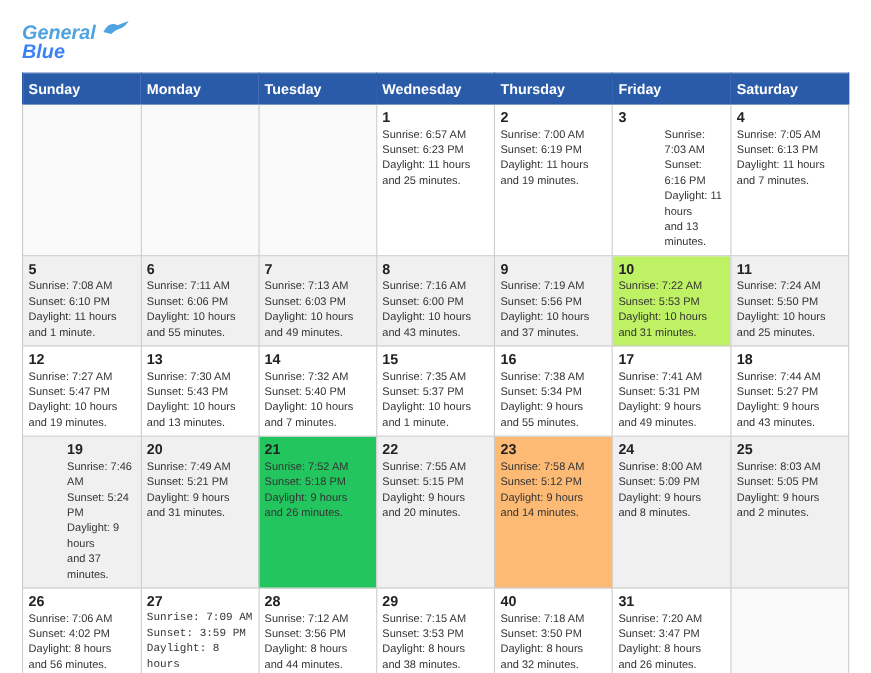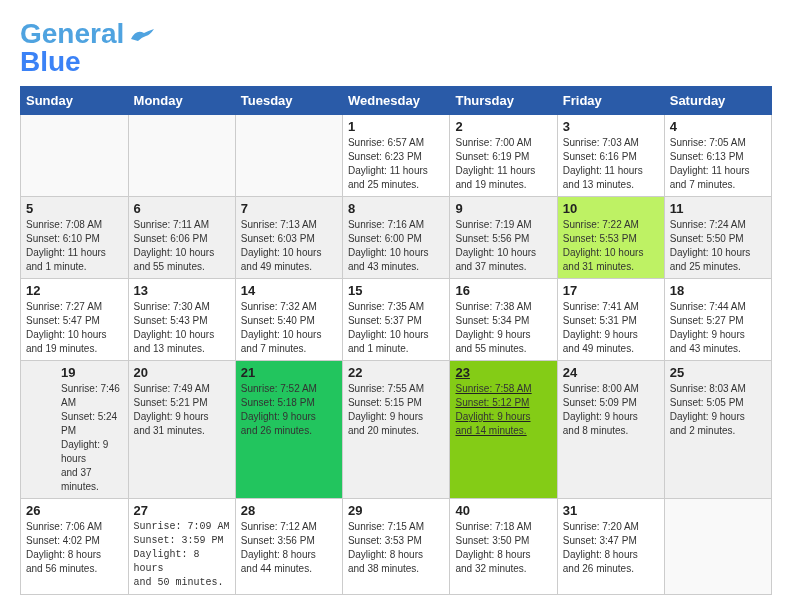--- a/index.html
+++ b/index.html
@@ -15,24 +15,25 @@
       align-items: flex-start;
       justify-content: space-between;
       margin-bottom: 10px;
     }
     .logo {
       display: flex;
       flex-direction: column;
       align-items: flex-start;
     }
     .logo-text {
-      font-size: 28px;
+      font-size: 18px;
       font-weight: bold;
       color: #1a3a5c;
       line-height: 1;
+      font-style: italic;
     }
     .logo-text span {
       color: #4fa3e0;
     }
     .title-area {
       text-align: right;
     }
     .month-title {
       font-size: 36px;
       font-weight: bold;
@@ -130,21 +131,21 @@
         </td>
         <td>
           <div class="day-number">2</div>
           <div class="day-info" style="white-space: pre-line;">Sunrise: 7:00 AM
 Sunset: 6:19 PM
 Daylight: 11 hours
 and 19 minutes.</div>
         </td>
         <td>
           <div class="day-number">3</div>
-          <div class="day-info" style="white-space: pre-line;">Sunrise: 7:03 AM
+          <div class="day-info" style="white-space: pre-line; margin-left: 42px;">Sunrise: 7:03 AM
 Sunset: 6:16 PM
 Daylight: 11 hours
 and 13 minutes.</div>
         </td>
         <td>
           <div class="day-number">4</div>
           <div class="day-info" style="white-space: pre-line;">Sunrise: 7:05 AM
 Sunset: 6:13 PM
 Daylight: 11 hours
 and 7 minutes.</div>
@@ -274,21 +275,21 @@
 Daylight: 9 hours
 and 26 minutes.</div>
         </td>
         <td style="background: rgb(240, 240, 240);">
           <div class="day-number">22</div>
           <div class="day-info" style="white-space: pre-line;">Sunrise: 7:55 AM
 Sunset: 5:15 PM
 Daylight: 9 hours
 and 20 minutes.</div>
         </td>
-        <td style="background: #84cc16; text-decoration: underline;">
+        <td style="background: #fdba74;">
           <div class="day-number">23</div>
           <div class="day-info" style="white-space: pre-line;">Sunrise: 7:58 AM
 Sunset: 5:12 PM
 Daylight: 9 hours
 and 14 minutes.</div>
         </td>
         <td style="background: rgb(240, 240, 240);">
           <div class="day-number">24</div>
           <div class="day-info" style="white-space: pre-line;">Sunrise: 8:00 AM
 Sunset: 5:09 PM

